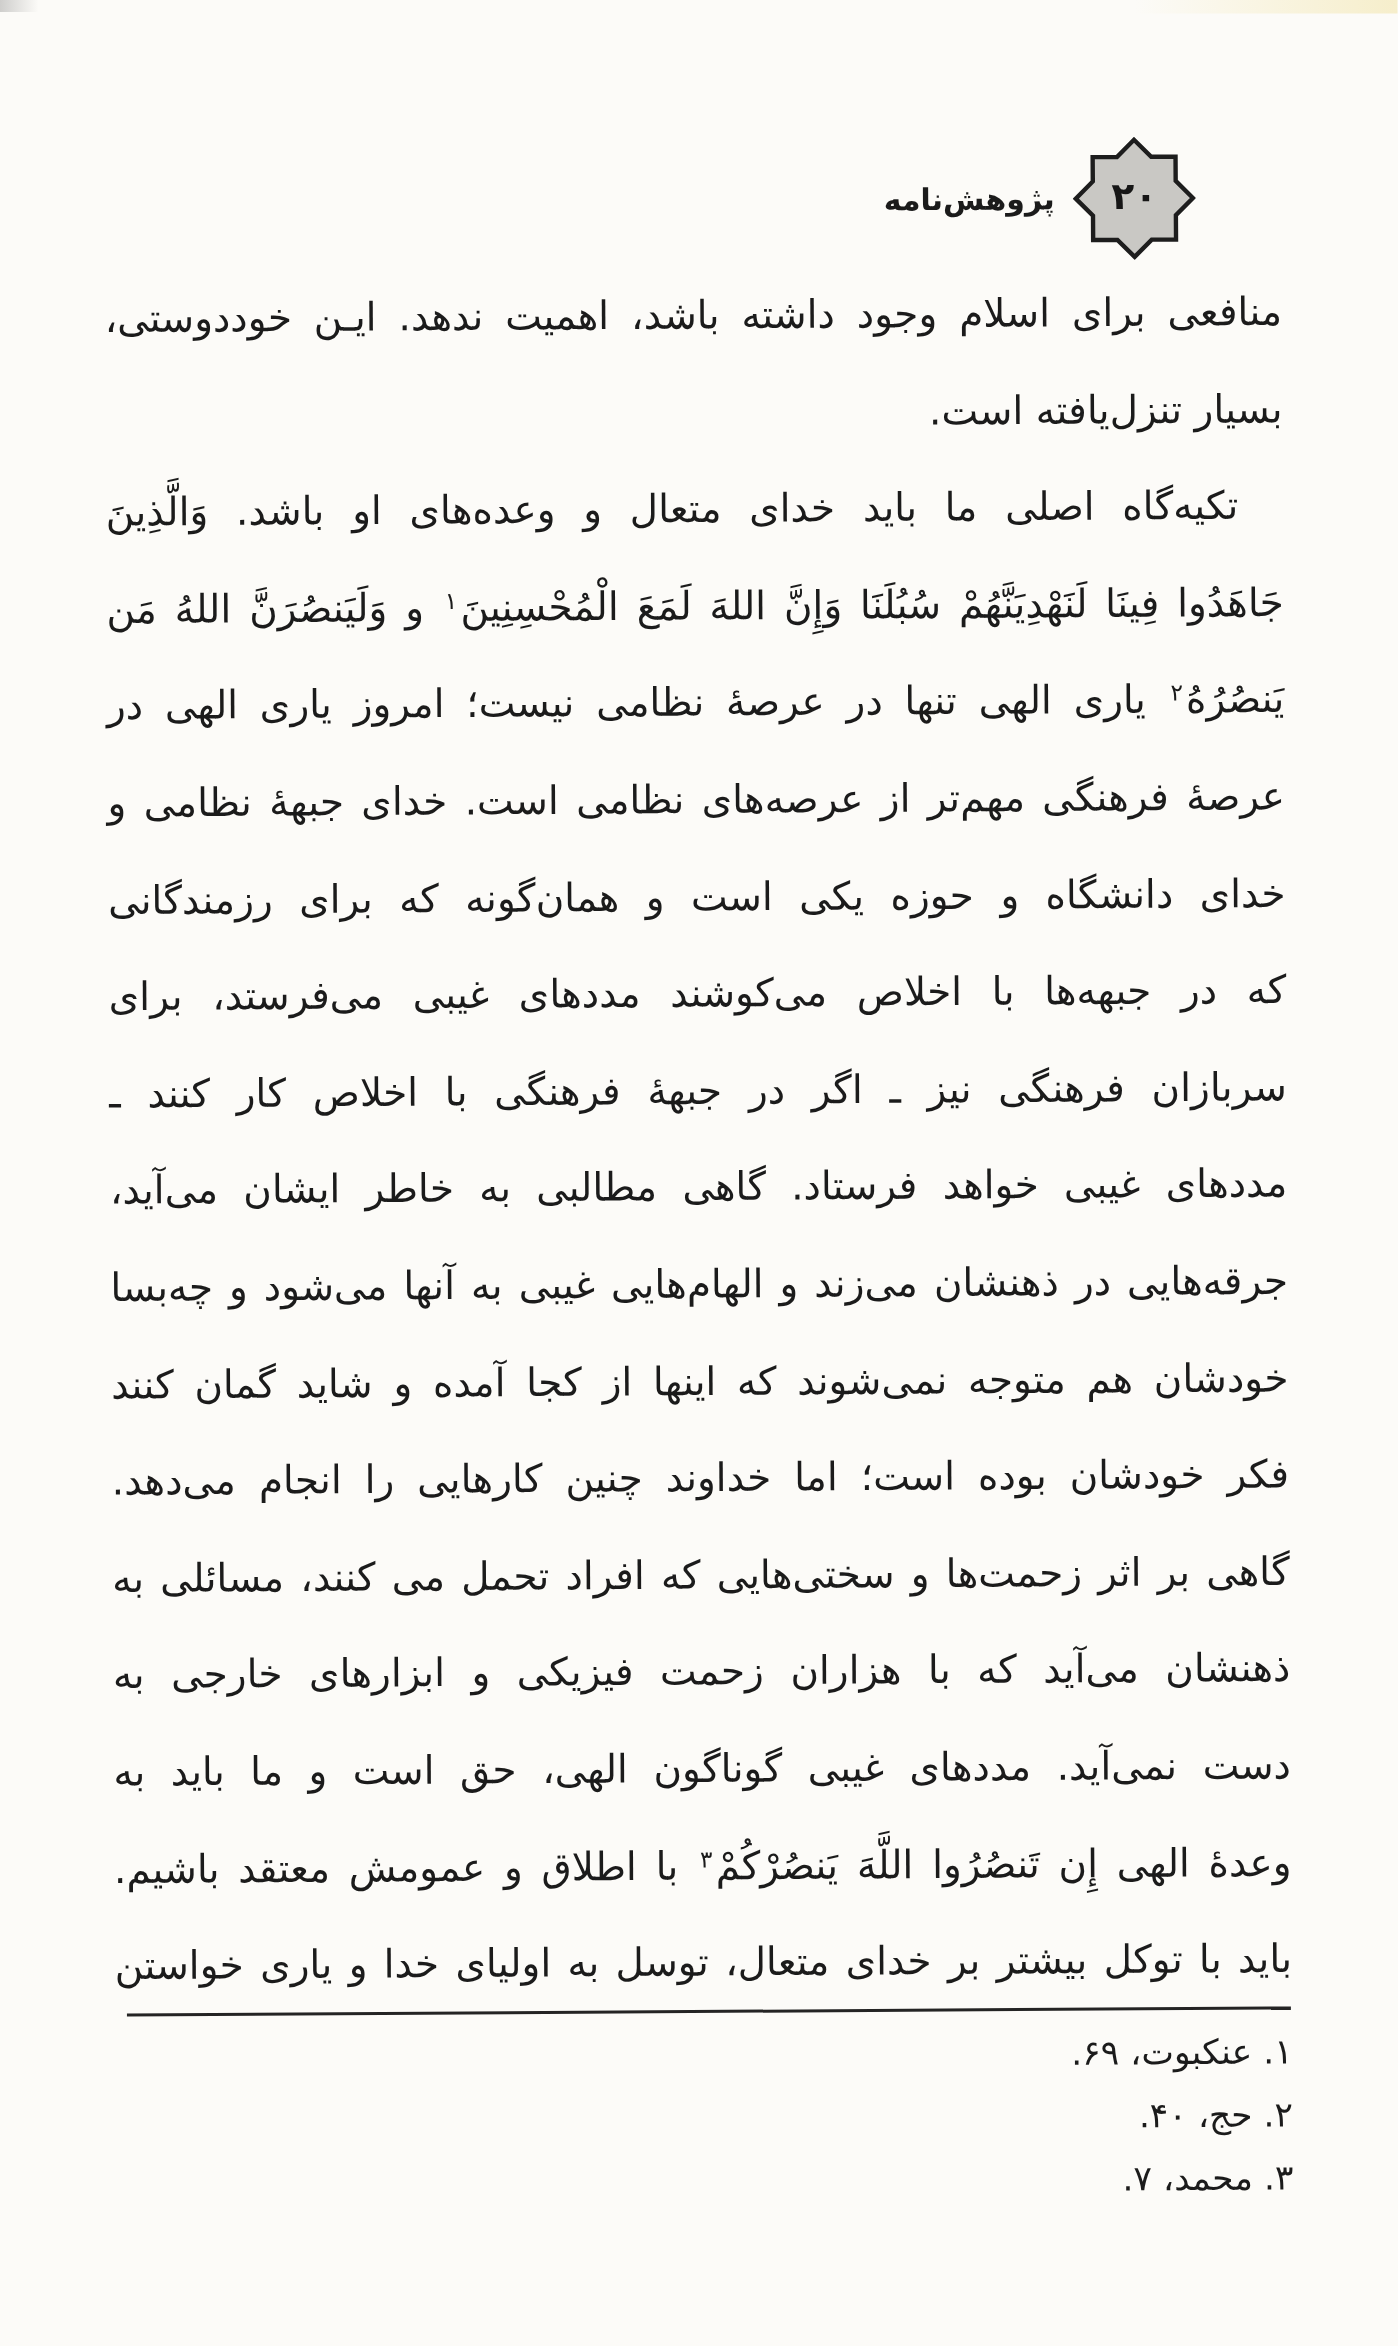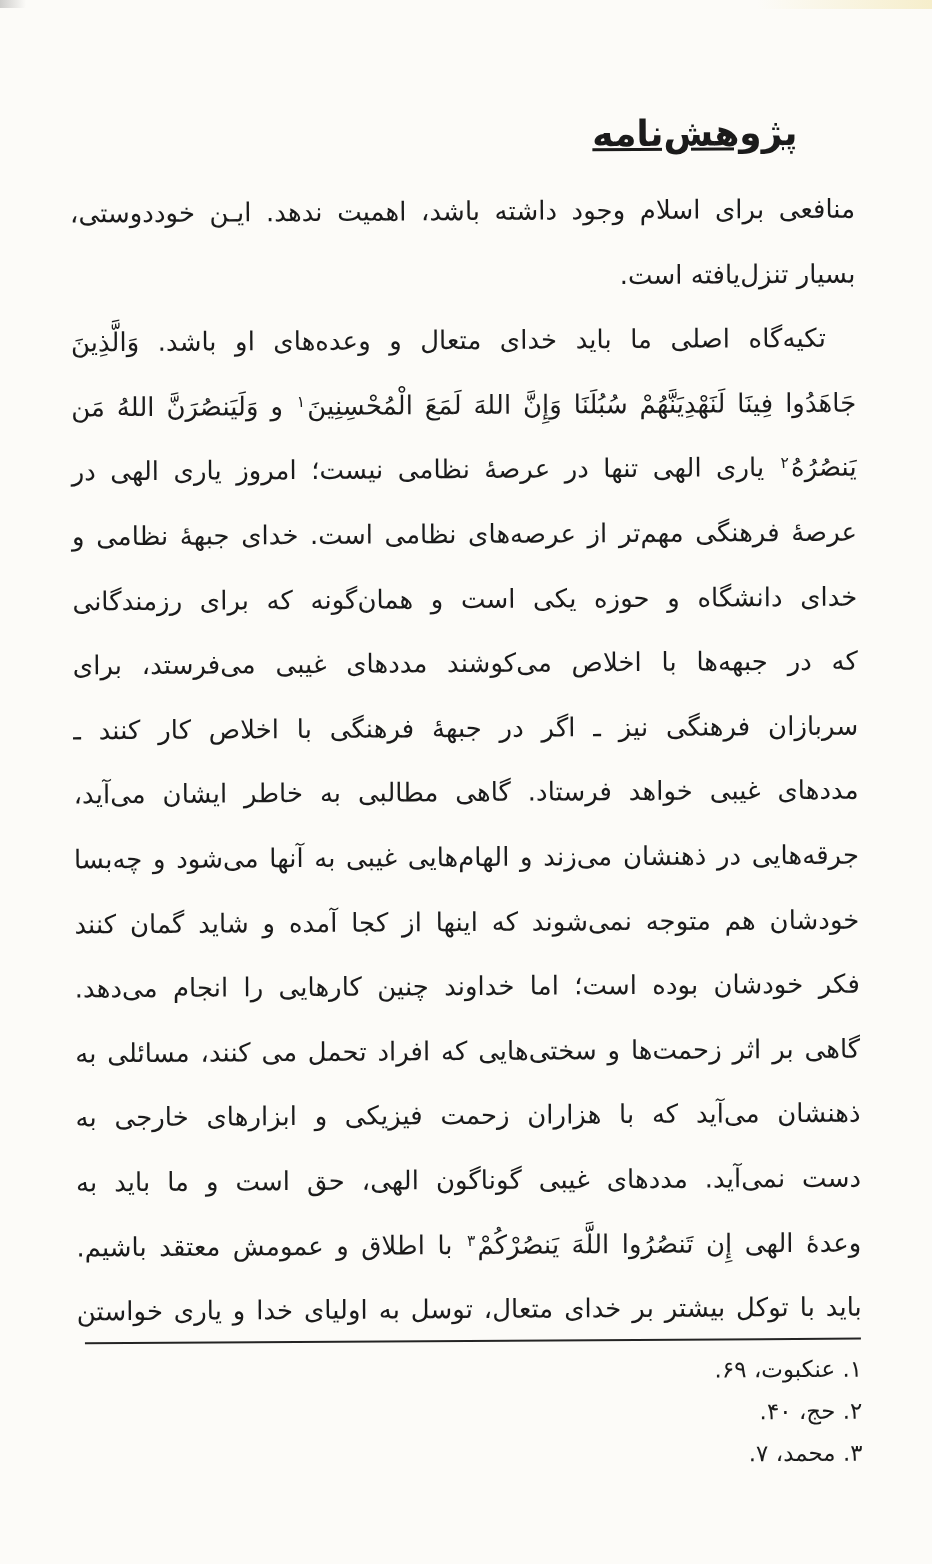--- a/index.html
+++ b/index.html
@@ -24,21 +24,21 @@
   .pagehead{
     position:absolute;top:92px;right:130px;height:84px;
     display:flex;align-items:center;
   }
   .star-badge{position:relative;width:82px;height:82px;margin-left:12px;flex:0 0 auto;}
   .star-badge svg{display:block;width:82px;height:82px;}
   .star-num{
     position:absolute;inset:0;display:flex;align-items:center;justify-content:center;
     font-size:25px;font-weight:bold;color:#161616;padding-bottom:3px;
   }
-  .journal-name{font-size:36px;font-weight:bold;white-space:nowrap;text-decoration:underline;}
+  .journal-name{font-size:20px;font-weight:bold;white-space:nowrap;}
   .bodytext{
     position:absolute;top:179px;right:73px;left:74px;
     font-size:26px;
   }
   .line{
     height:64.6px;line-height:64.6px;
     text-align:justify;text-align-last:justify;
     overflow:visible;white-space:nowrap;
   }
   .line.para-last{text-align-last:right;}
@@ -52,20 +52,26 @@
 <body>
 
 <div class="page" dir="rtl">
 
   <div class="artifact-top"></div>
   <div class="artifact-corner"></div>
 
   <div class="tilt">
 
     <header class="pagehead">
+      <div class="star-badge">
+        <svg viewBox="0 0 84 84">
+          <polygon points="82,42 70.3,30.3 70.3,13.7 53.7,13.7 42,2 30.3,13.7 13.7,13.7 13.7,30.3 2,42 13.7,53.7 13.7,70.3 30.3,70.3 42,82 53.7,70.3 70.3,70.3 70.3,53.7" fill="#c9c8c4" stroke="#1d1d1d" stroke-width="3" stroke-linejoin="miter"></polygon>
+        </svg>
+        <span class="star-num">۲۰</span>
+      </div>
       <div class="journal-name">پژوهش‌نامه</div>
     </header>
 
     <main class="bodytext">
       <div class="line">منافعی برای اسلام وجود داشته باشد، اهمیت ندهد. ایـن خوددوستی،</div>
       <div class="line para-last">بسیار تنزل‌یافته است.</div>
       <div class="line para-first">تکیه‌گاه اصلی ما باید خدای متعال و وعده‌های او باشد. وَالَّذِينَ</div>
       <div class="line">جَاهَدُوا فِينَا لَنَهْدِيَنَّهُمْ سُبُلَنَا وَإِنَّ اللهَ لَمَعَ الْمُحْسِنِينَ<sup>۱</sup> و وَلَيَنصُرَنَّ اللهُ مَن</div>
       <div class="line">يَنصُرُهُ<sup>۲</sup> یاری الهی تنها در عرصۀ نظامی نیست؛ امروز یاری الهی در</div>
       <div class="line">عرصۀ فرهنگی مهم‌تر از عرصه‌های نظامی است. خدای جبهۀ نظامی و</div>

